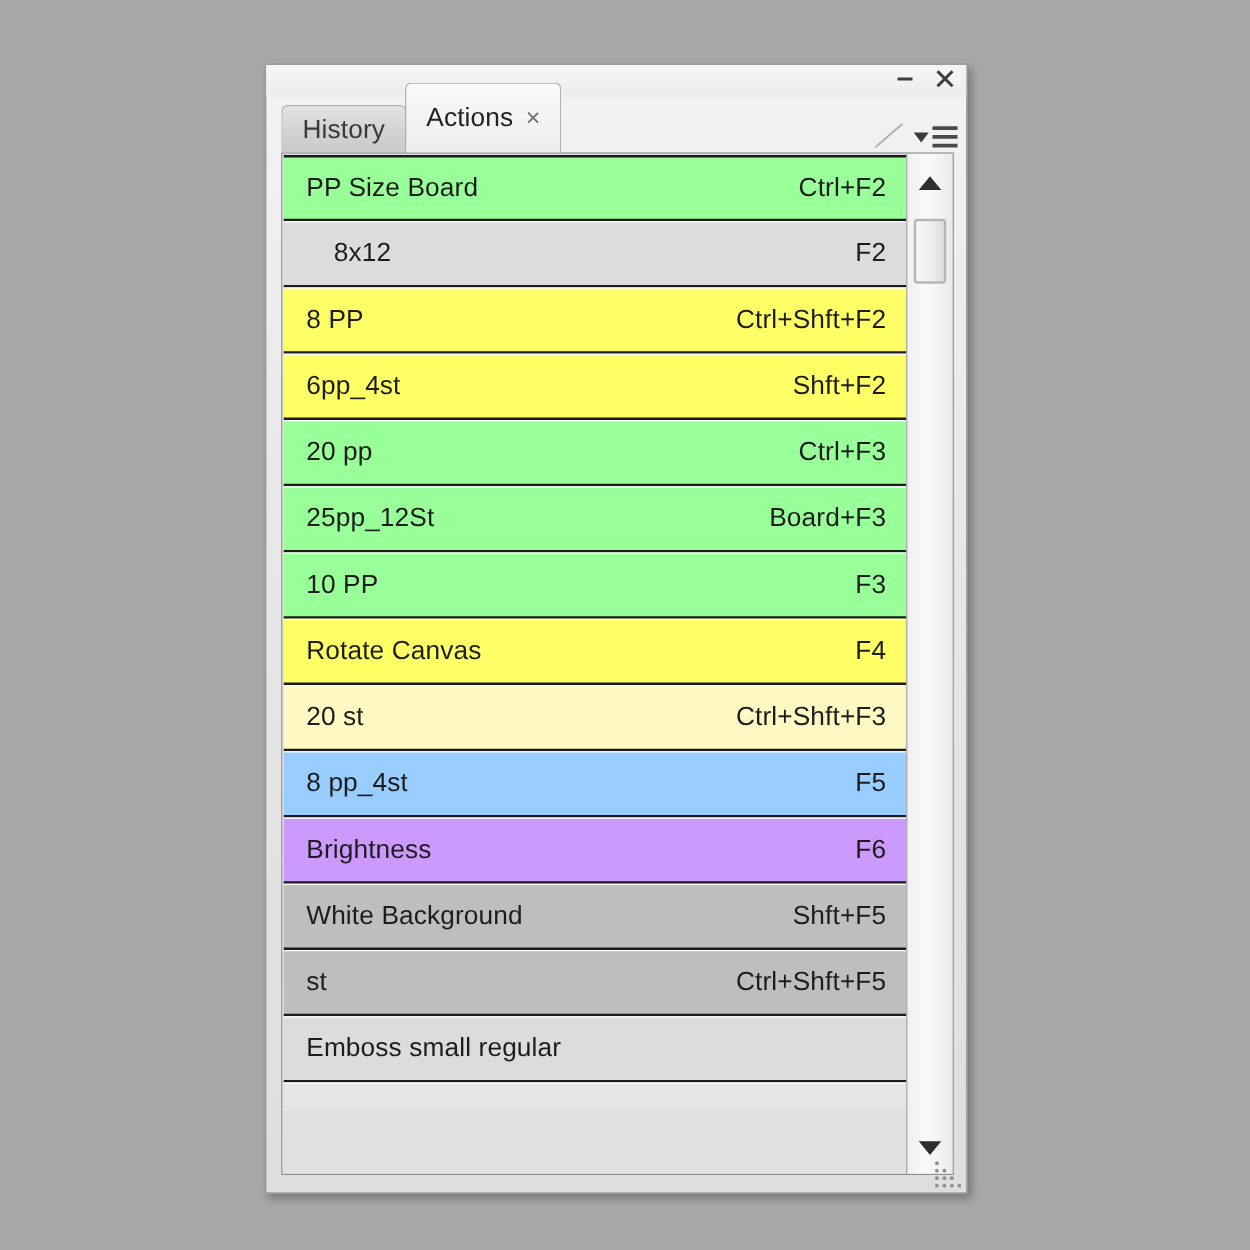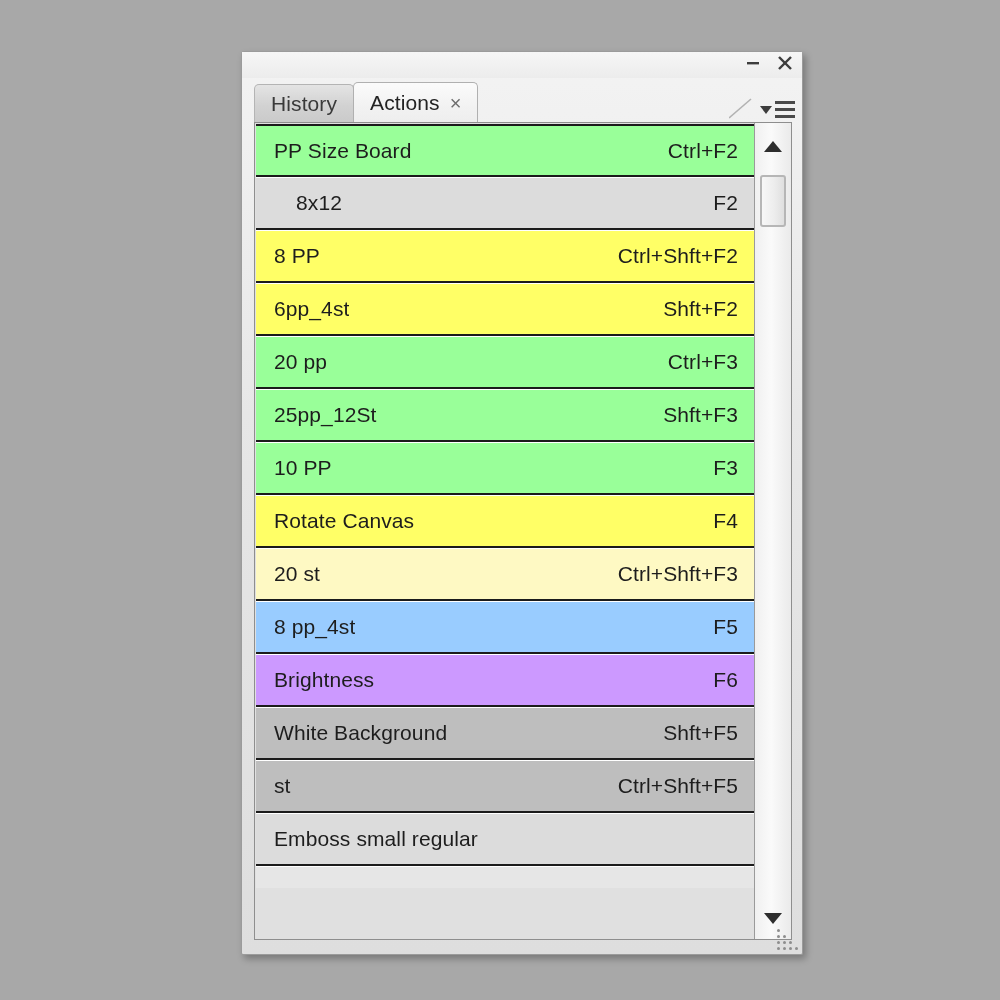--- a/index.html
+++ b/index.html
@@ -14,21 +14,21 @@
 
   #root {
     position: relative;
     width: 1000px;
     height: 1000px;
   }
 
   
   .panel-window {
     position: absolute;
-    left: 241px;
+    left: 212px;
     top: 51px;
     width: 562px;
     height: 904px;
     background: linear-gradient(to bottom, #f3f3f3 0%, #e7e7e7 40%, #dedede 100%);
     border: 1px solid #9b9b9b;
     border-radius: 3px 3px 2px 2px;
     box-shadow: 3px 4px 7px rgba(0,0,0,0.28);
     box-sizing: border-box;
   }
 
@@ -65,21 +65,21 @@
     position: relative;
     height: 44px;
     padding-left: 12px;
     display: flex;
     align-items: flex-end;
     background: transparent;
   }
 
   .tab {
     position: relative;
-    height: 40px;
+    height: 56px;
     box-sizing: border-box;
     display: flex;
     align-items: center;
     padding: 0 16px;
     font-size: 21px;
     color: #2b2b2b;
     border: 1px solid #b4b4b4;
     border-bottom: none;
     border-radius: 5px 5px 0 0;
     margin-right: -1px;
@@ -348,21 +348,21 @@
           <div class="action-row" style="background: rgb(255, 255, 102);">
             <span class="label">6pp_4st</span>
             <span class="shortcut">Shft+F2</span>
           </div>
           <div class="action-row" style="background: rgb(153, 255, 153);">
             <span class="label">20 pp</span>
             <span class="shortcut">Ctrl+F3</span>
           </div>
           <div class="action-row" style="background: rgb(153, 255, 153);">
             <span class="label">25pp_12St</span>
-            <span class="shortcut">Shft+F3</span>
+            <span class="shortcut">Board+F3</span>
           </div>
           <div class="action-row" style="background: rgb(153, 255, 153);">
             <span class="label">10 PP</span>
             <span class="shortcut">F3</span>
           </div>
           <div class="action-row" style="background: rgb(255, 255, 102);">
             <span class="label">Rotate Canvas</span>
             <span class="shortcut">F4</span>
           </div>
           <div class="action-row" style="background: #fef9c3;">

